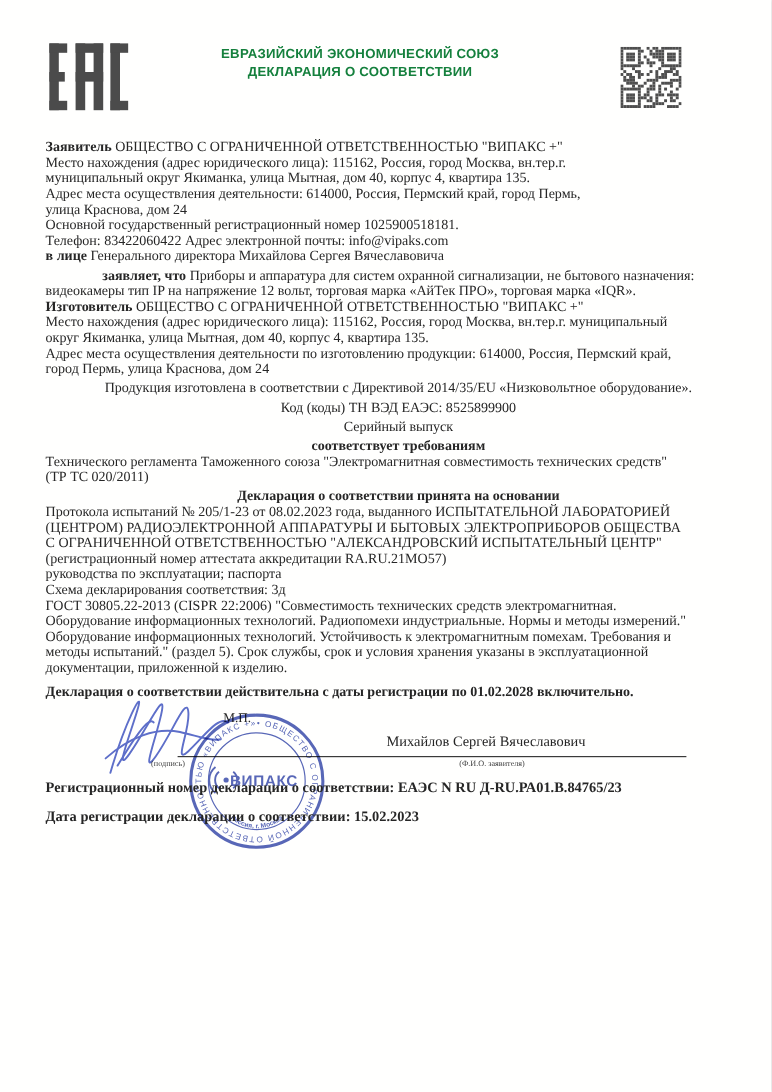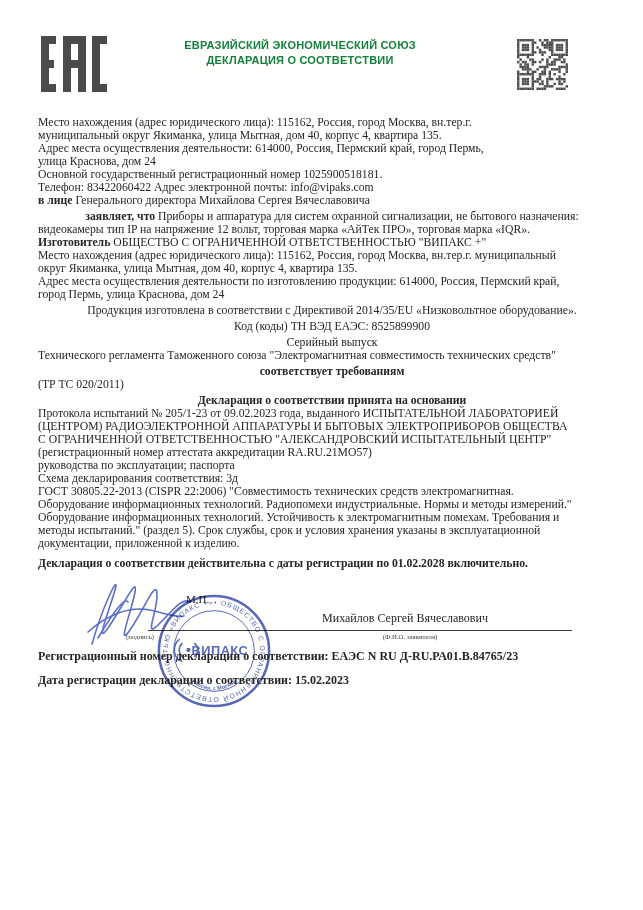--- a/index.html
+++ b/index.html
@@ -292,42 +292,43 @@
       <rect x="21.86" y="48.57" width="2.43" height="2.43" fill="#4e4e4e"></rect>
       <rect x="24.29" y="48.57" width="2.43" height="2.43" fill="#4e4e4e"></rect>
       <rect x="26.71" y="48.57" width="2.43" height="2.43" fill="#4e4e4e"></rect>
       <rect x="38.86" y="48.57" width="2.43" height="2.43" fill="#4e4e4e"></rect>
       <rect x="41.29" y="48.57" width="2.43" height="2.43" fill="#4e4e4e"></rect>
       <rect x="43.71" y="48.57" width="2.43" height="2.43" fill="#4e4e4e"></rect>
       <rect x="46.14" y="48.57" width="2.43" height="2.43" fill="#4e4e4e"></rect>
     </svg>
 
   <div class="doc-body" id="doc-body">
+      <div class="line"><span class="b">Заявитель </span><span>ОБЩЕСТВО С ОГРАНИЧЕННОЙ ОТВЕТСТВЕННОСТЬЮ "ВИПАКС +"</span></div>
       <div class="line"><span>Место нахождения (адрес юридического лица): 115162, Россия, город Москва, вн.тер.г.</span></div>
       <div class="line"><span>муниципальный округ Якиманка, улица Мытная, дом 40, корпус 4, квартира 135.</span></div>
       <div class="line"><span>Адрес места осуществления деятельности: 614000, Россия, Пермский край, город Пермь,</span></div>
       <div class="line"><span>улица Краснова, дом 24</span></div>
       <div class="line"><span>Основной государственный регистрационный номер 1025900518181.</span></div>
       <div class="line"><span>Телефон: 83422060422 Адрес электронной почты: info@vipaks.com</span></div>
       <div class="line"><span class="b">в лице </span><span>Генерального директора Михайлова Сергея Вячеславовича</span></div>
       <div class="line gap"><span class="b">заявляет, что </span><span>Приборы и аппаратура для систем охранной сигнализации, не бытового назначения:</span></div>
       <div class="line"><span>видеокамеры тип IP на напряжение 12 вольт, торговая марка «АйТек ПРО», торговая марка «IQR».</span></div>
       <div class="line"><span class="b">Изготовитель </span><span>ОБЩЕСТВО С ОГРАНИЧЕННОЙ ОТВЕТСТВЕННОСТЬЮ "ВИПАКС +"</span></div>
       <div class="line"><span>Место нахождения (адрес юридического лица): 115162, Россия, город Москва, вн.тер.г. муниципальный</span></div>
       <div class="line"><span>округ Якиманка, улица Мытная, дом 40, корпус 4, квартира 135.</span></div>
       <div class="line"><span>Адрес места осуществления деятельности по изготовлению продукции: 614000, Россия, Пермский край,</span></div>
       <div class="line"><span>город Пермь, улица Краснова, дом 24</span></div>
       <div class="line gap"><span>Продукция изготовлена в соответствии с Директивой 2014/35/EU «Низковольтное оборудование».</span></div>
       <div class="line gap"><span>Код (коды) ТН ВЭД ЕАЭС: 8525899900</span></div>
       <div class="line gap"><span>Серийный выпуск</span></div>
+      <div class="line gap"><span class="b">соответствует требованиям</span></div>
       <div class="line"><span>Технического регламента Таможенного союза "Электромагнитная совместимость технических средств"</span></div>
-      <div class="line gap"><span class="b">соответствует требованиям</span></div>
       <div class="line"><span>(ТР ТС 020/2011)</span></div>
       <div class="line gap"><span class="b">Декларация о соответствии принята на основании</span></div>
-      <div class="line"><span>Протокола испытаний № 205/1-23 от 09.02.2023 года, выданного ИСПЫТАТЕЛЬНОЙ ЛАБОРАТОРИЕЙ</span></div>
+      <div class="line"><span>Протокола испытаний № 205/1-23 от 08.02.2023 года, выданного ИСПЫТАТЕЛЬНОЙ ЛАБОРАТОРИЕЙ</span></div>
       <div class="line"><span>(ЦЕНТРОМ) РАДИОЭЛЕКТРОННОЙ АППАРАТУРЫ И БЫТОВЫХ ЭЛЕКТРОПРИБОРОВ ОБЩЕСТВА</span></div>
       <div class="line"><span>С ОГРАНИЧЕННОЙ ОТВЕТСТВЕННОСТЬЮ "АЛЕКСАНДРОВСКИЙ ИСПЫТАТЕЛЬНЫЙ ЦЕНТР"</span></div>
       <div class="line"><span>(регистрационный номер аттестата аккредитации RA.RU.21МО57)</span></div>
       <div class="line"><span>руководства по эксплуатации; паспорта</span></div>
       <div class="line"><span>Схема декларирования соответствия: 3д</span></div>
       <div class="line"><span>ГОСТ 30805.22-2013 (CISPR 22:2006) "Совместимость технических средств электромагнитная.</span></div>
       <div class="line"><span>Оборудование информационных технологий. Радиопомехи индустриальные. Нормы и методы измерений."</span></div>
       <div class="line"><span>Оборудование информационных технологий. Устойчивость к электромагнитным помехам. Требования и</span></div>
       <div class="line"><span>методы испытаний." (раздел 5). Срок службы, срок и условия хранения указаны в эксплуатационной</span></div>
       <div class="line"><span>документации, приложенной к изделию.</span></div>

